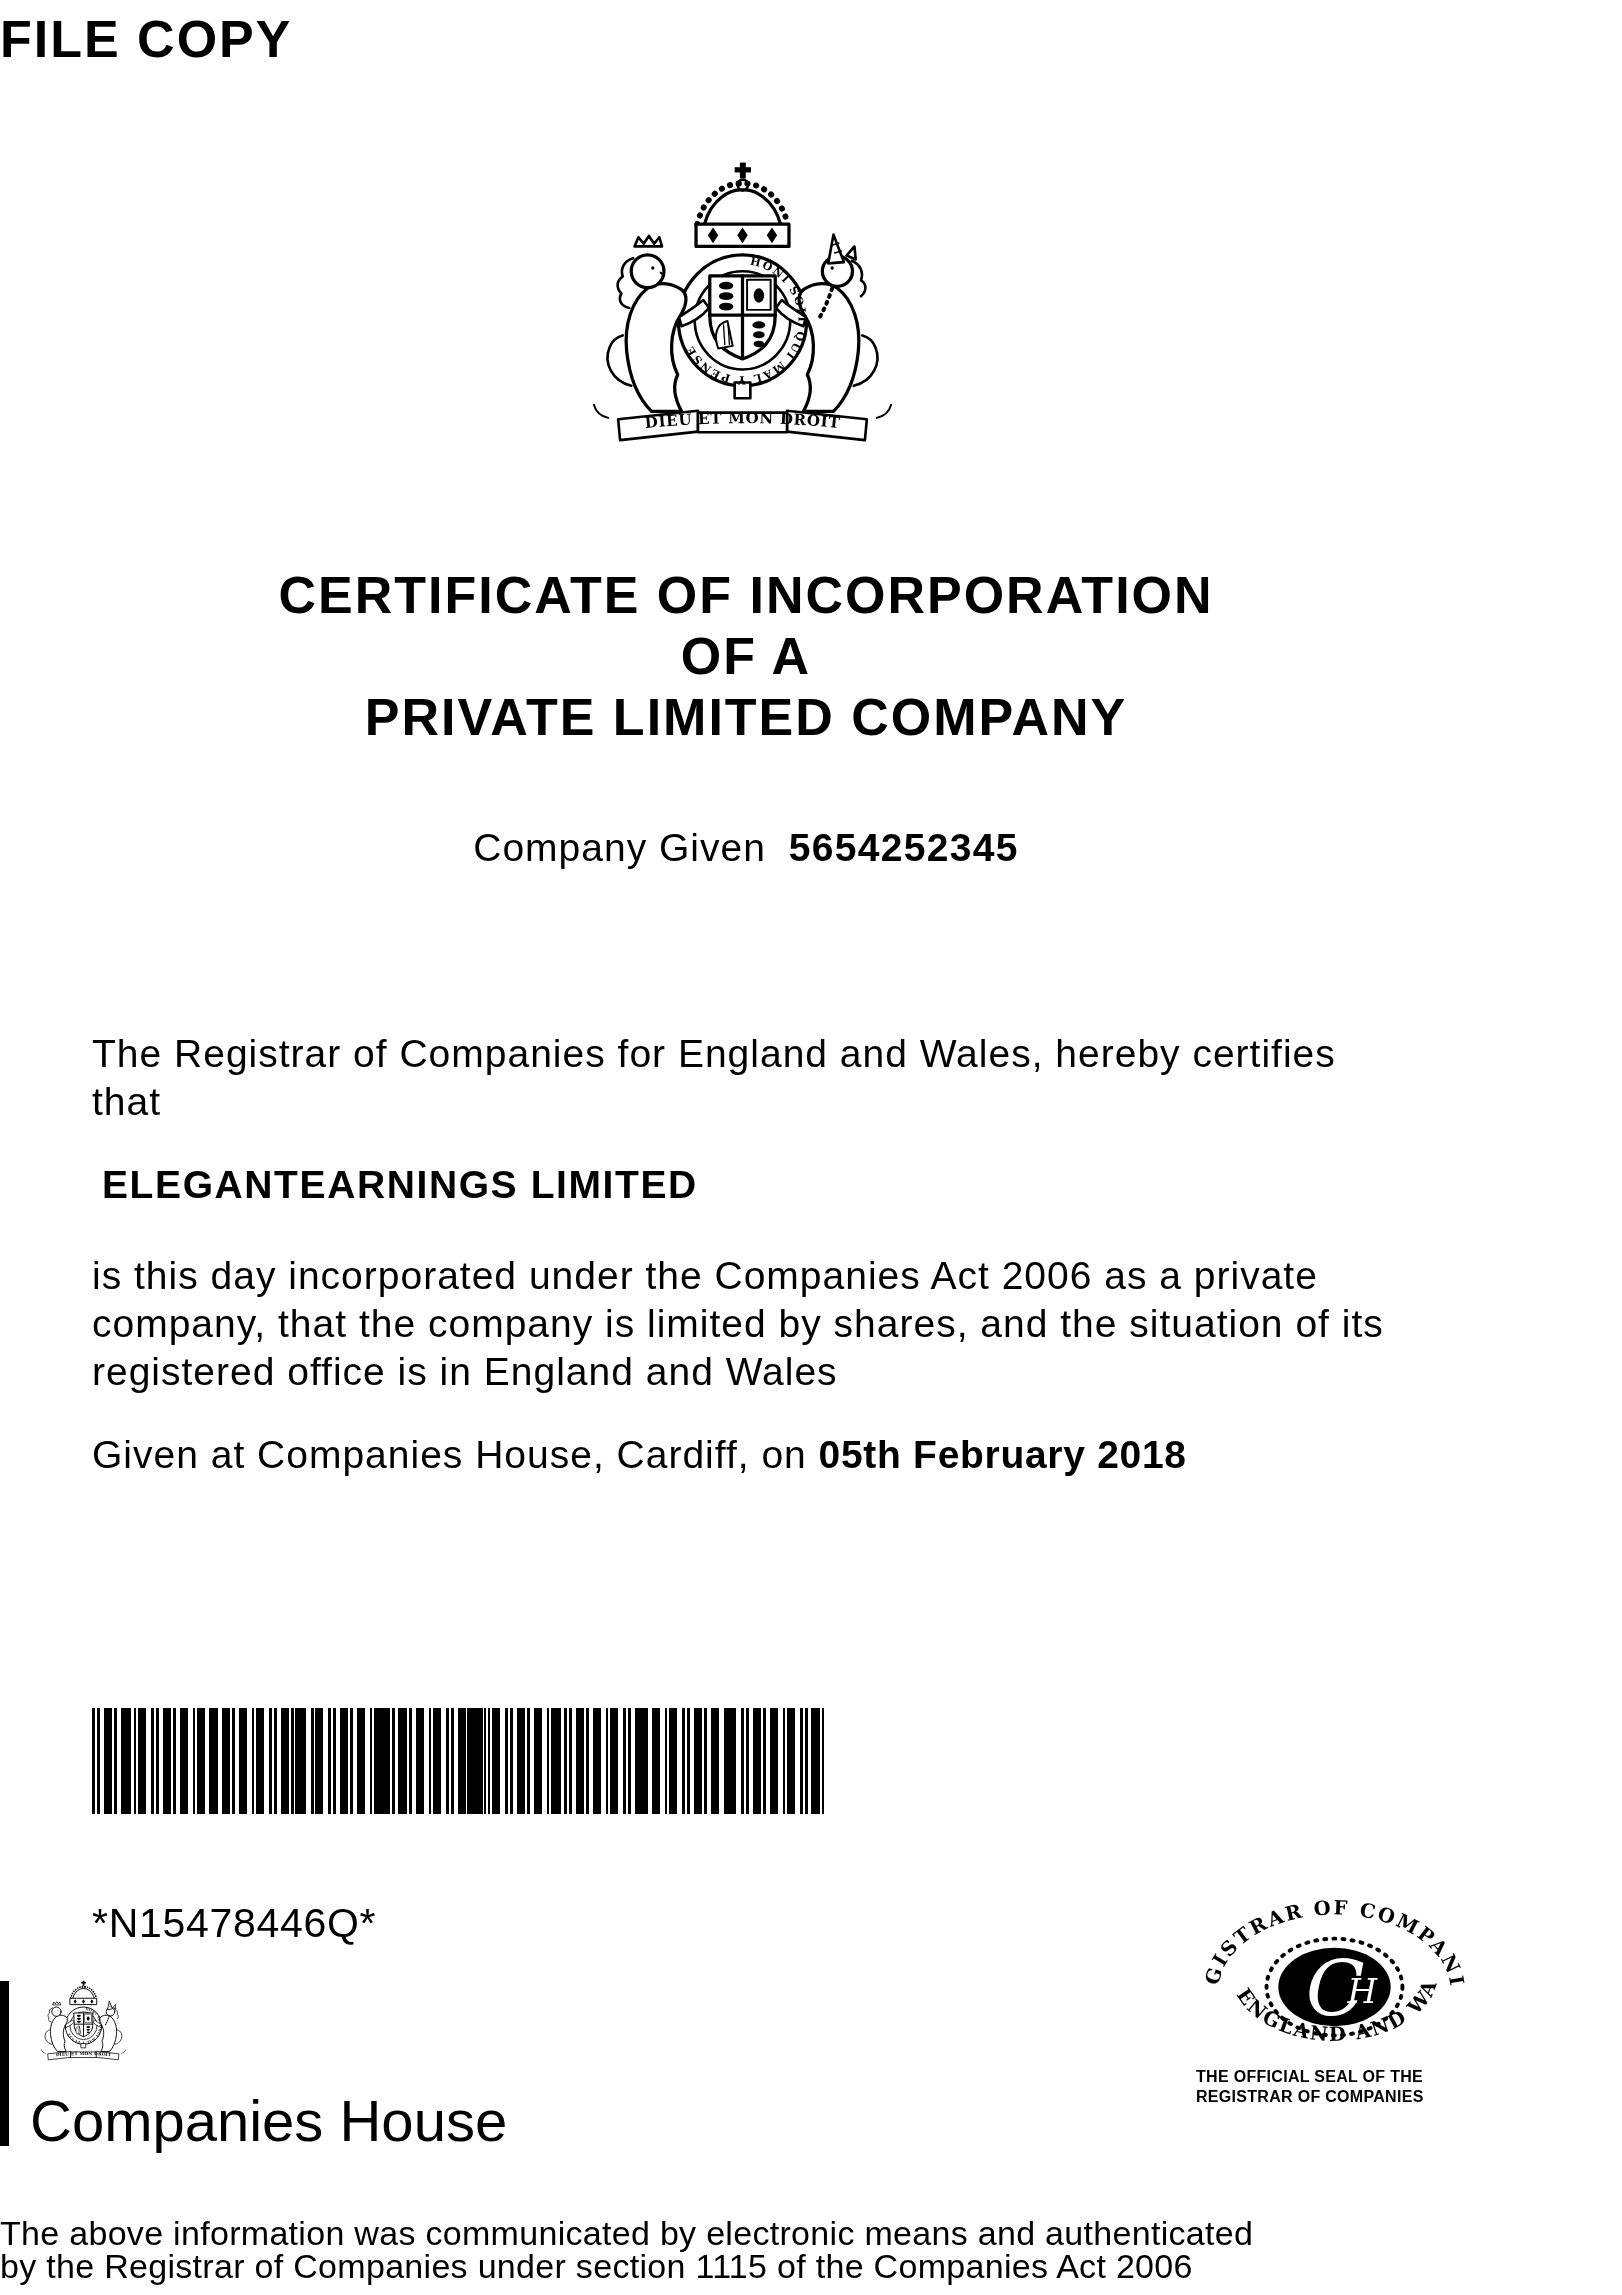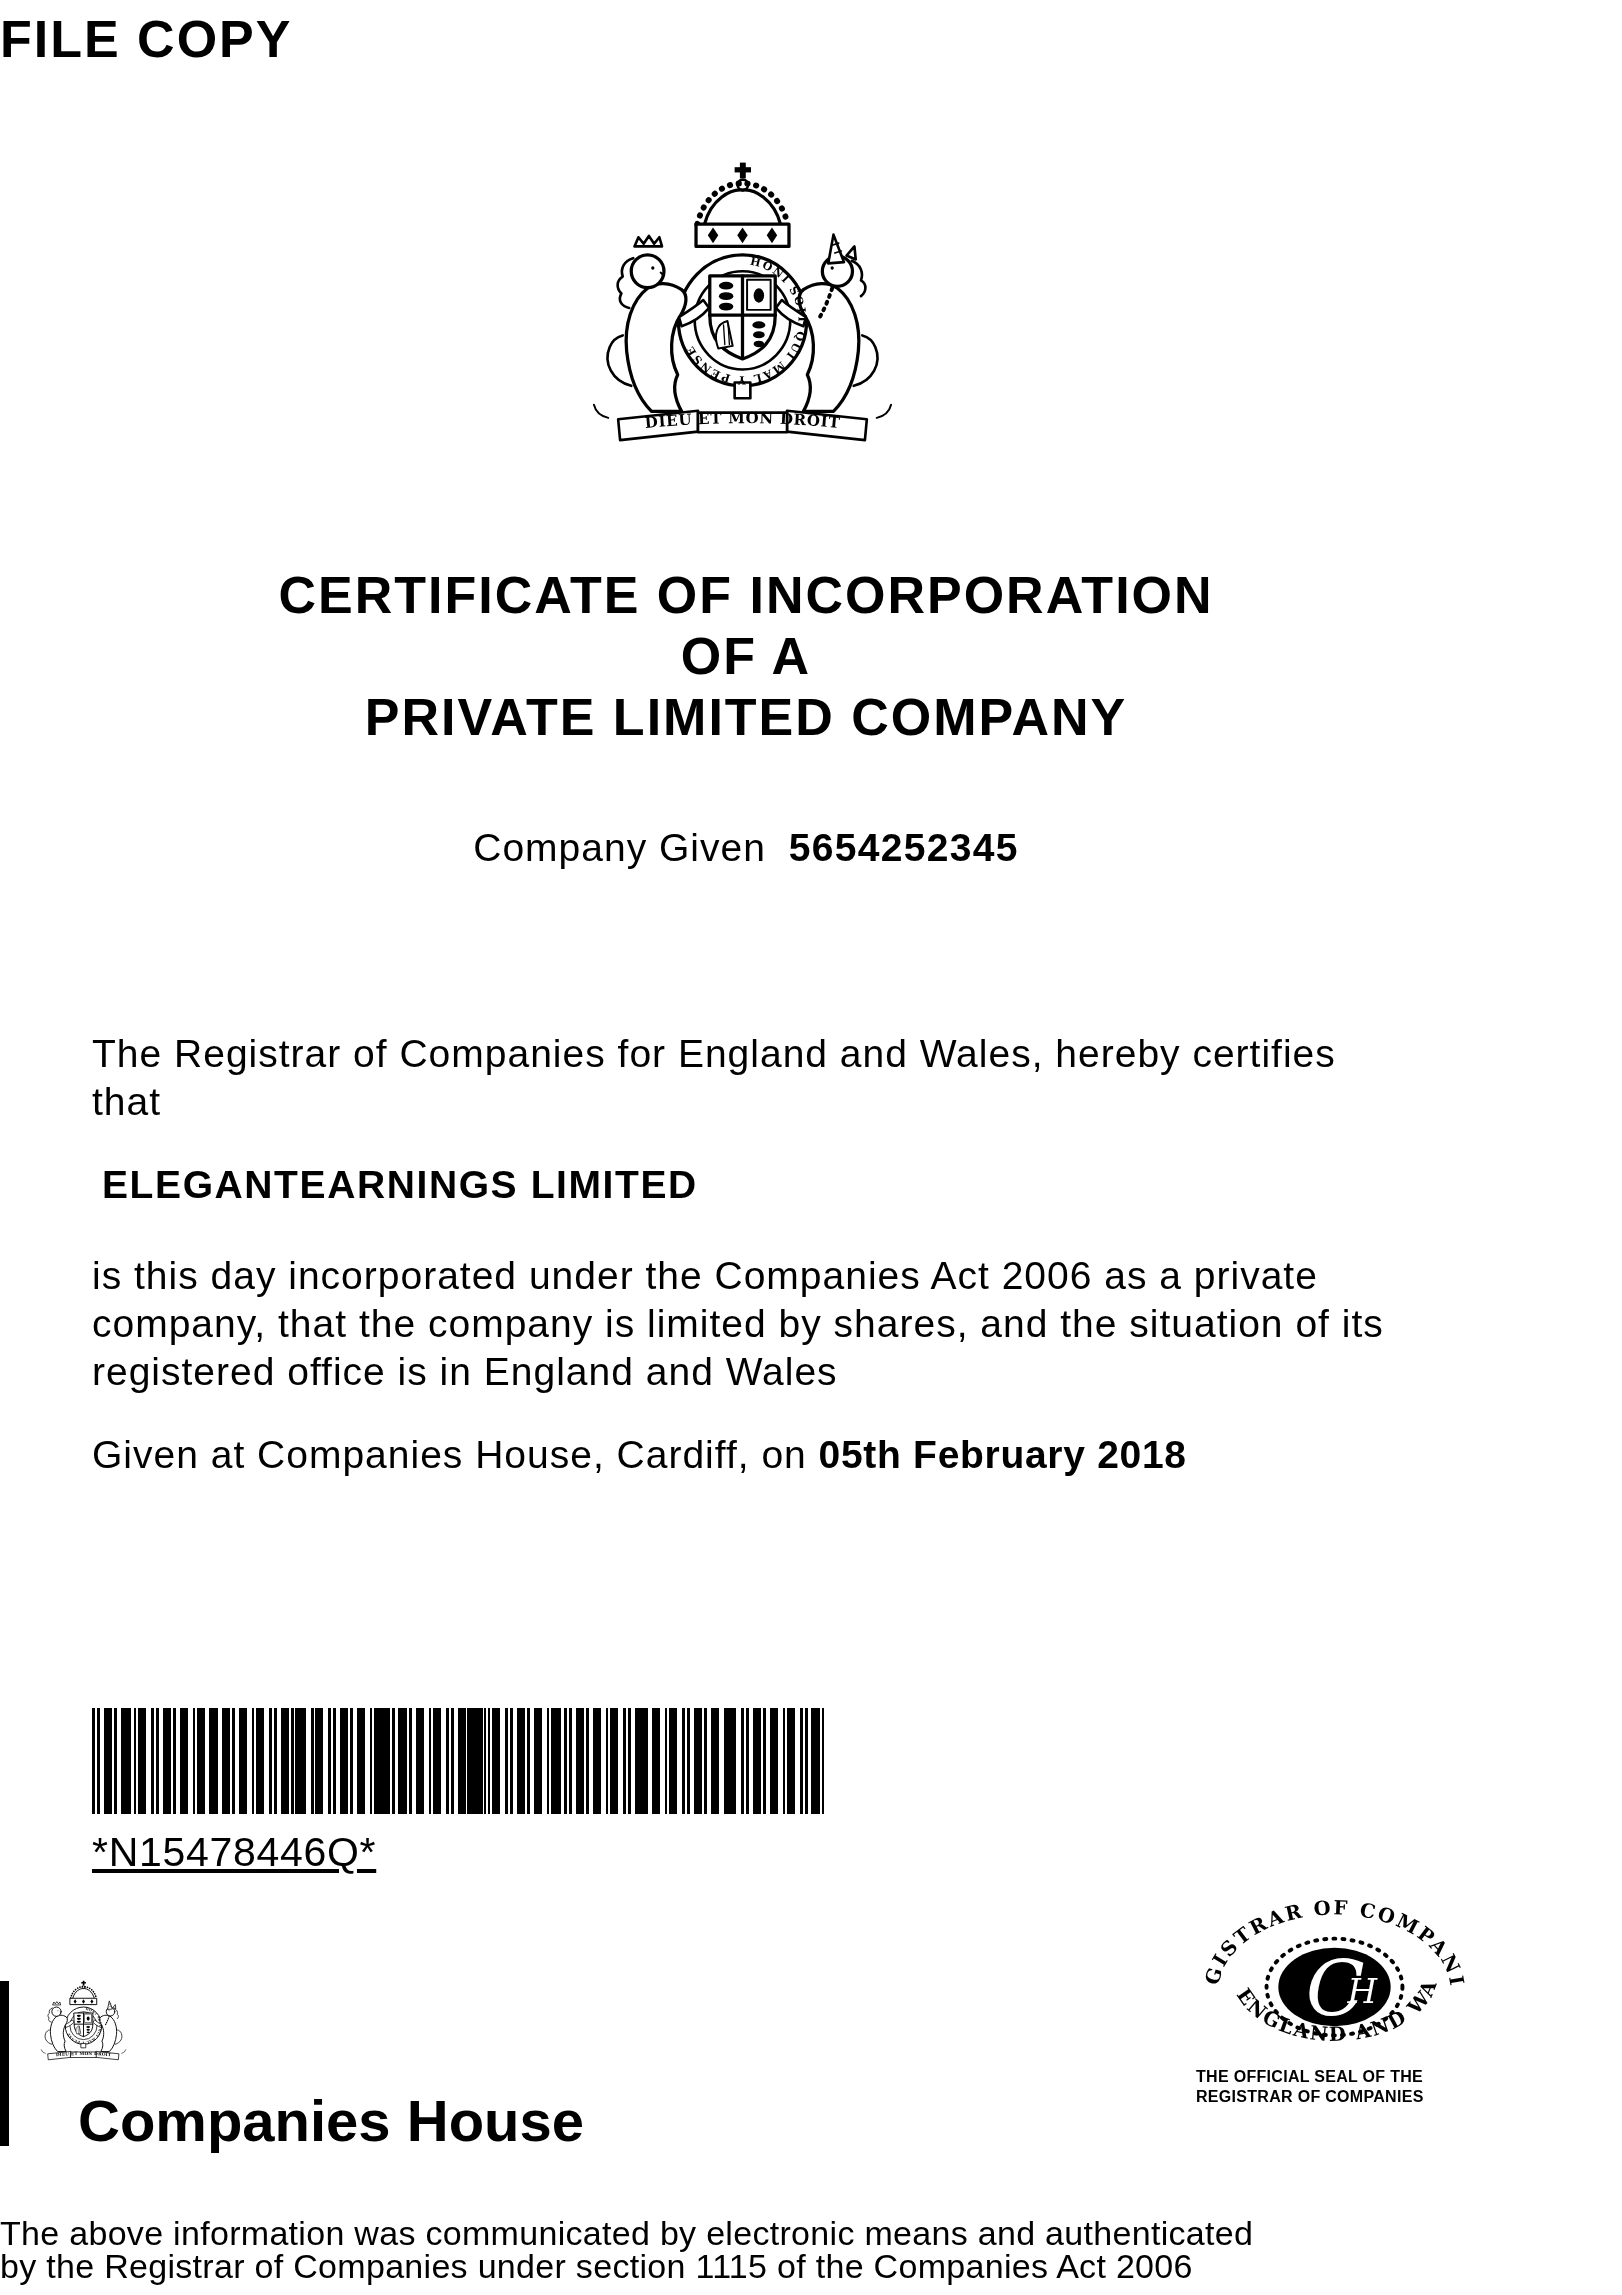--- a/index.html
+++ b/index.html
@@ -90,46 +90,44 @@
         #000 42px 44px, rgba(0,0,0,0) 44px 46px,
         #000 46px 54px, rgba(0,0,0,0) 54px 59px),
       repeating-linear-gradient(90deg,
         rgba(0,0,0,0) 0 31px, #000 31px 39px,
         rgba(0,0,0,0) 39px 48px, #000 48px 50px,
         rgba(0,0,0,0) 50px 86px);
   }
 
   .barcode-label {
     position: absolute;
-    left: 92px; top: 1829px;
+    left: 92px; top: 1900px;
     font-size: 41px;
     letter-spacing: 0.7px;
-    text-decoration: underline;
   }
 
   .edge-bar {
     position: absolute;
     left: 0; top: 1981px;
     width: 9.2px; height: 165px;
     background: #000;
   }
 
   .ch-logo-arms {
     position: absolute;
     left: 34px; top: 1980px;
     width: 99px; height: 82px;
   }
 
   .ch-wordmark {
     position: absolute;
     left: 30px; top: 2087px;
     font-size: 58px;
-    font-weight: 700;
+    font-weight: 400;
     letter-spacing: 0px;
-    margin-left: 48px;
   }
 
   .seal {
     position: absolute;
     left: 1196px; top: 1892px;
     width: 277px; height: 216px;
   }
   .seal svg { position: absolute; left: 0; top: 0; }
   .seal-captions {
     position: absolute;

